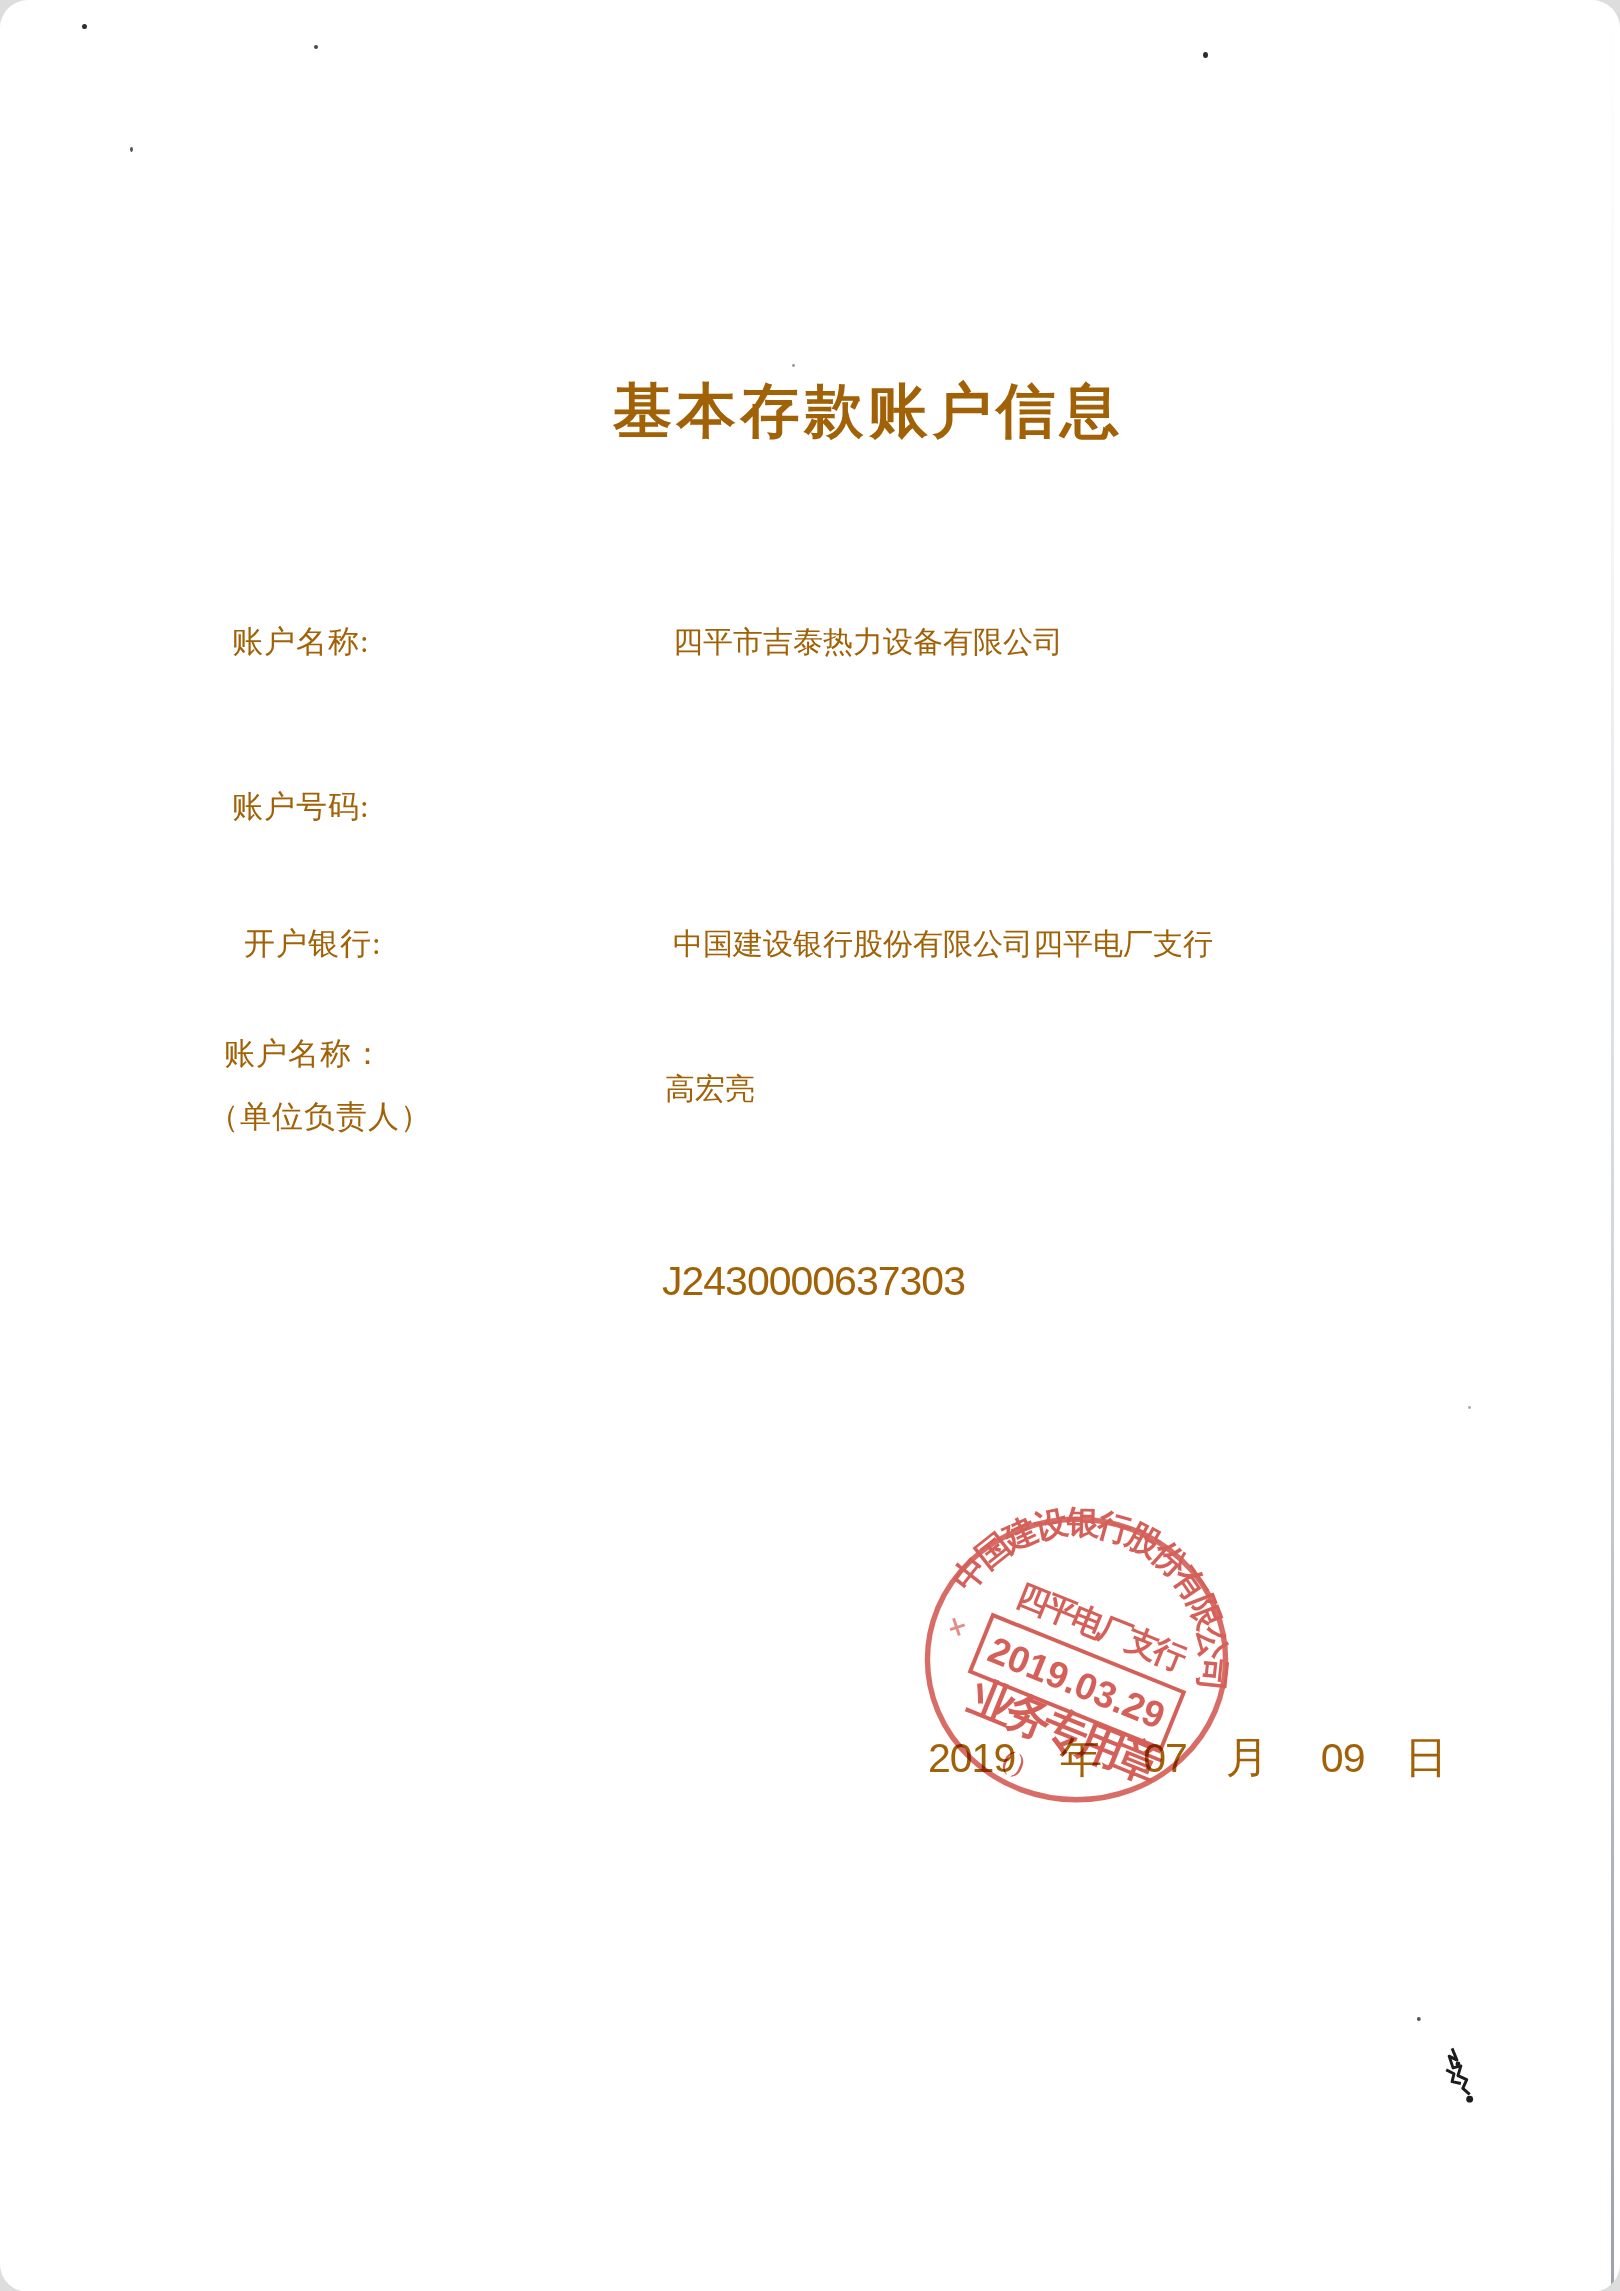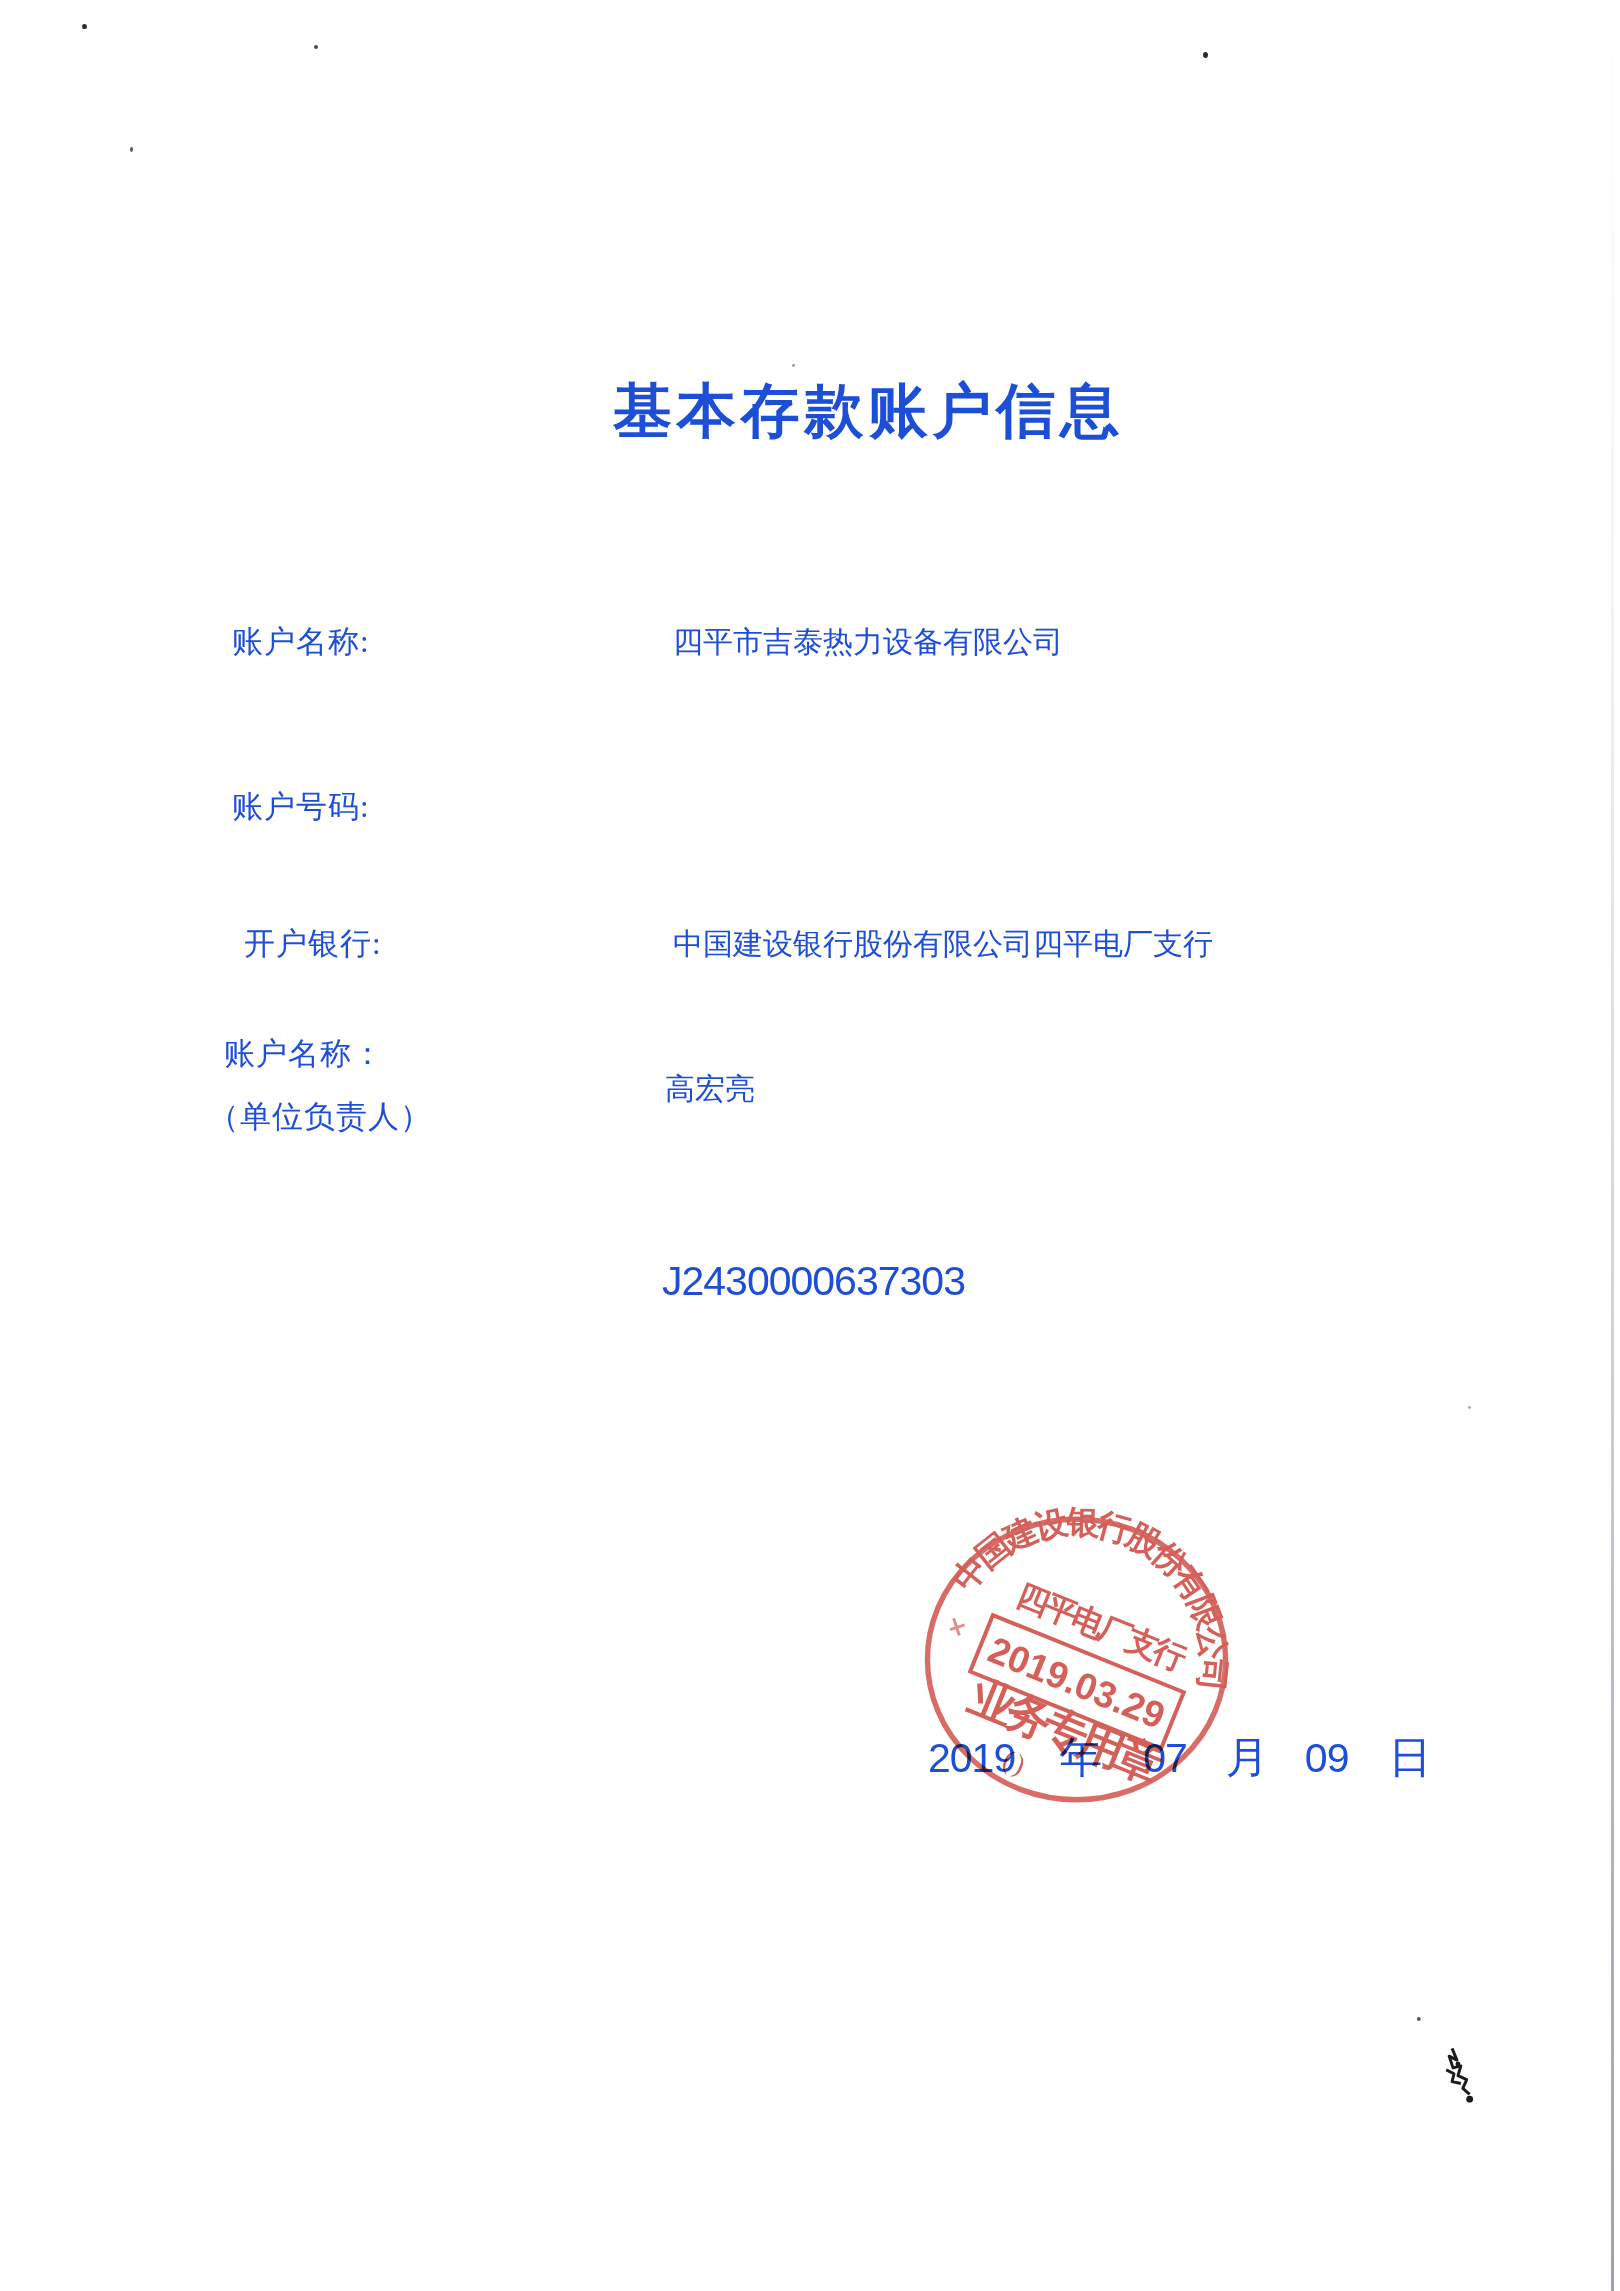--- a/index.html
+++ b/index.html
@@ -2,21 +2,22 @@
 <html><head>
 <meta charset="utf-8">
 <style>
   html,body{margin:0;padding:0;background:#ddd;}
   .page{
     position:relative;
     width:1620px;height:2292px;
     background:#ffffff;
     overflow:hidden;
     font-family:"Liberation Serif","DejaVu Serif",serif;
-    color:#1d4ed8;
+    color:#a16207;
+    border-radius:28px;
   }
   .doc-title{
     position:absolute;top:372px;left:596px;width:545px;
     text-align:center;
     font-size:59px;font-weight:700;letter-spacing:4.9px;
     white-space:nowrap;
   }
   .flabel{
     position:absolute;
     font-size:31px;font-weight:400;letter-spacing:1px;
@@ -38,21 +39,21 @@
   .r4l1{top:1037px;left:224px;} .r4l2{top:1100px;left:208px;} .r4v{top:1072px;left:665px;}
   .r5l{top:1253px;left:209px;} .r5v{top:1259px;left:662px;}
 
   .issue-date{
     position:absolute;top:1729px;left:928px;
     font-size:43px;font-weight:400;white-space:nowrap;
     mix-blend-mode:multiply;z-index:3;
   }
   .issue-date .num{font-size:41px;}
   .gap-a{margin-left:44px;} .gap-b{margin-left:41px;} .gap-c{margin-left:39px;}
-  .gap-d{margin-left:36px;} .gap-e{margin-left:40px;}
+  .gap-d{margin-left:52px;} .gap-e{margin-left:40px;}
 
   .seal{
     position:absolute;left:900px;top:1483px;width:353px;height:353px;
     mix-blend-mode:multiply;z-index:2;
   }
   .seal text{font-family:"Liberation Serif","DejaVu Serif",serif;}
   .seal .sans{font-family:"Liberation Sans","DejaVu Sans",sans-serif;}
 
   .scan-speck{position:absolute;border-radius:50%;}
   .sp1{left:82px;top:23.5px;width:4.9px;height:5.9px;background:#2e2e2e;}

